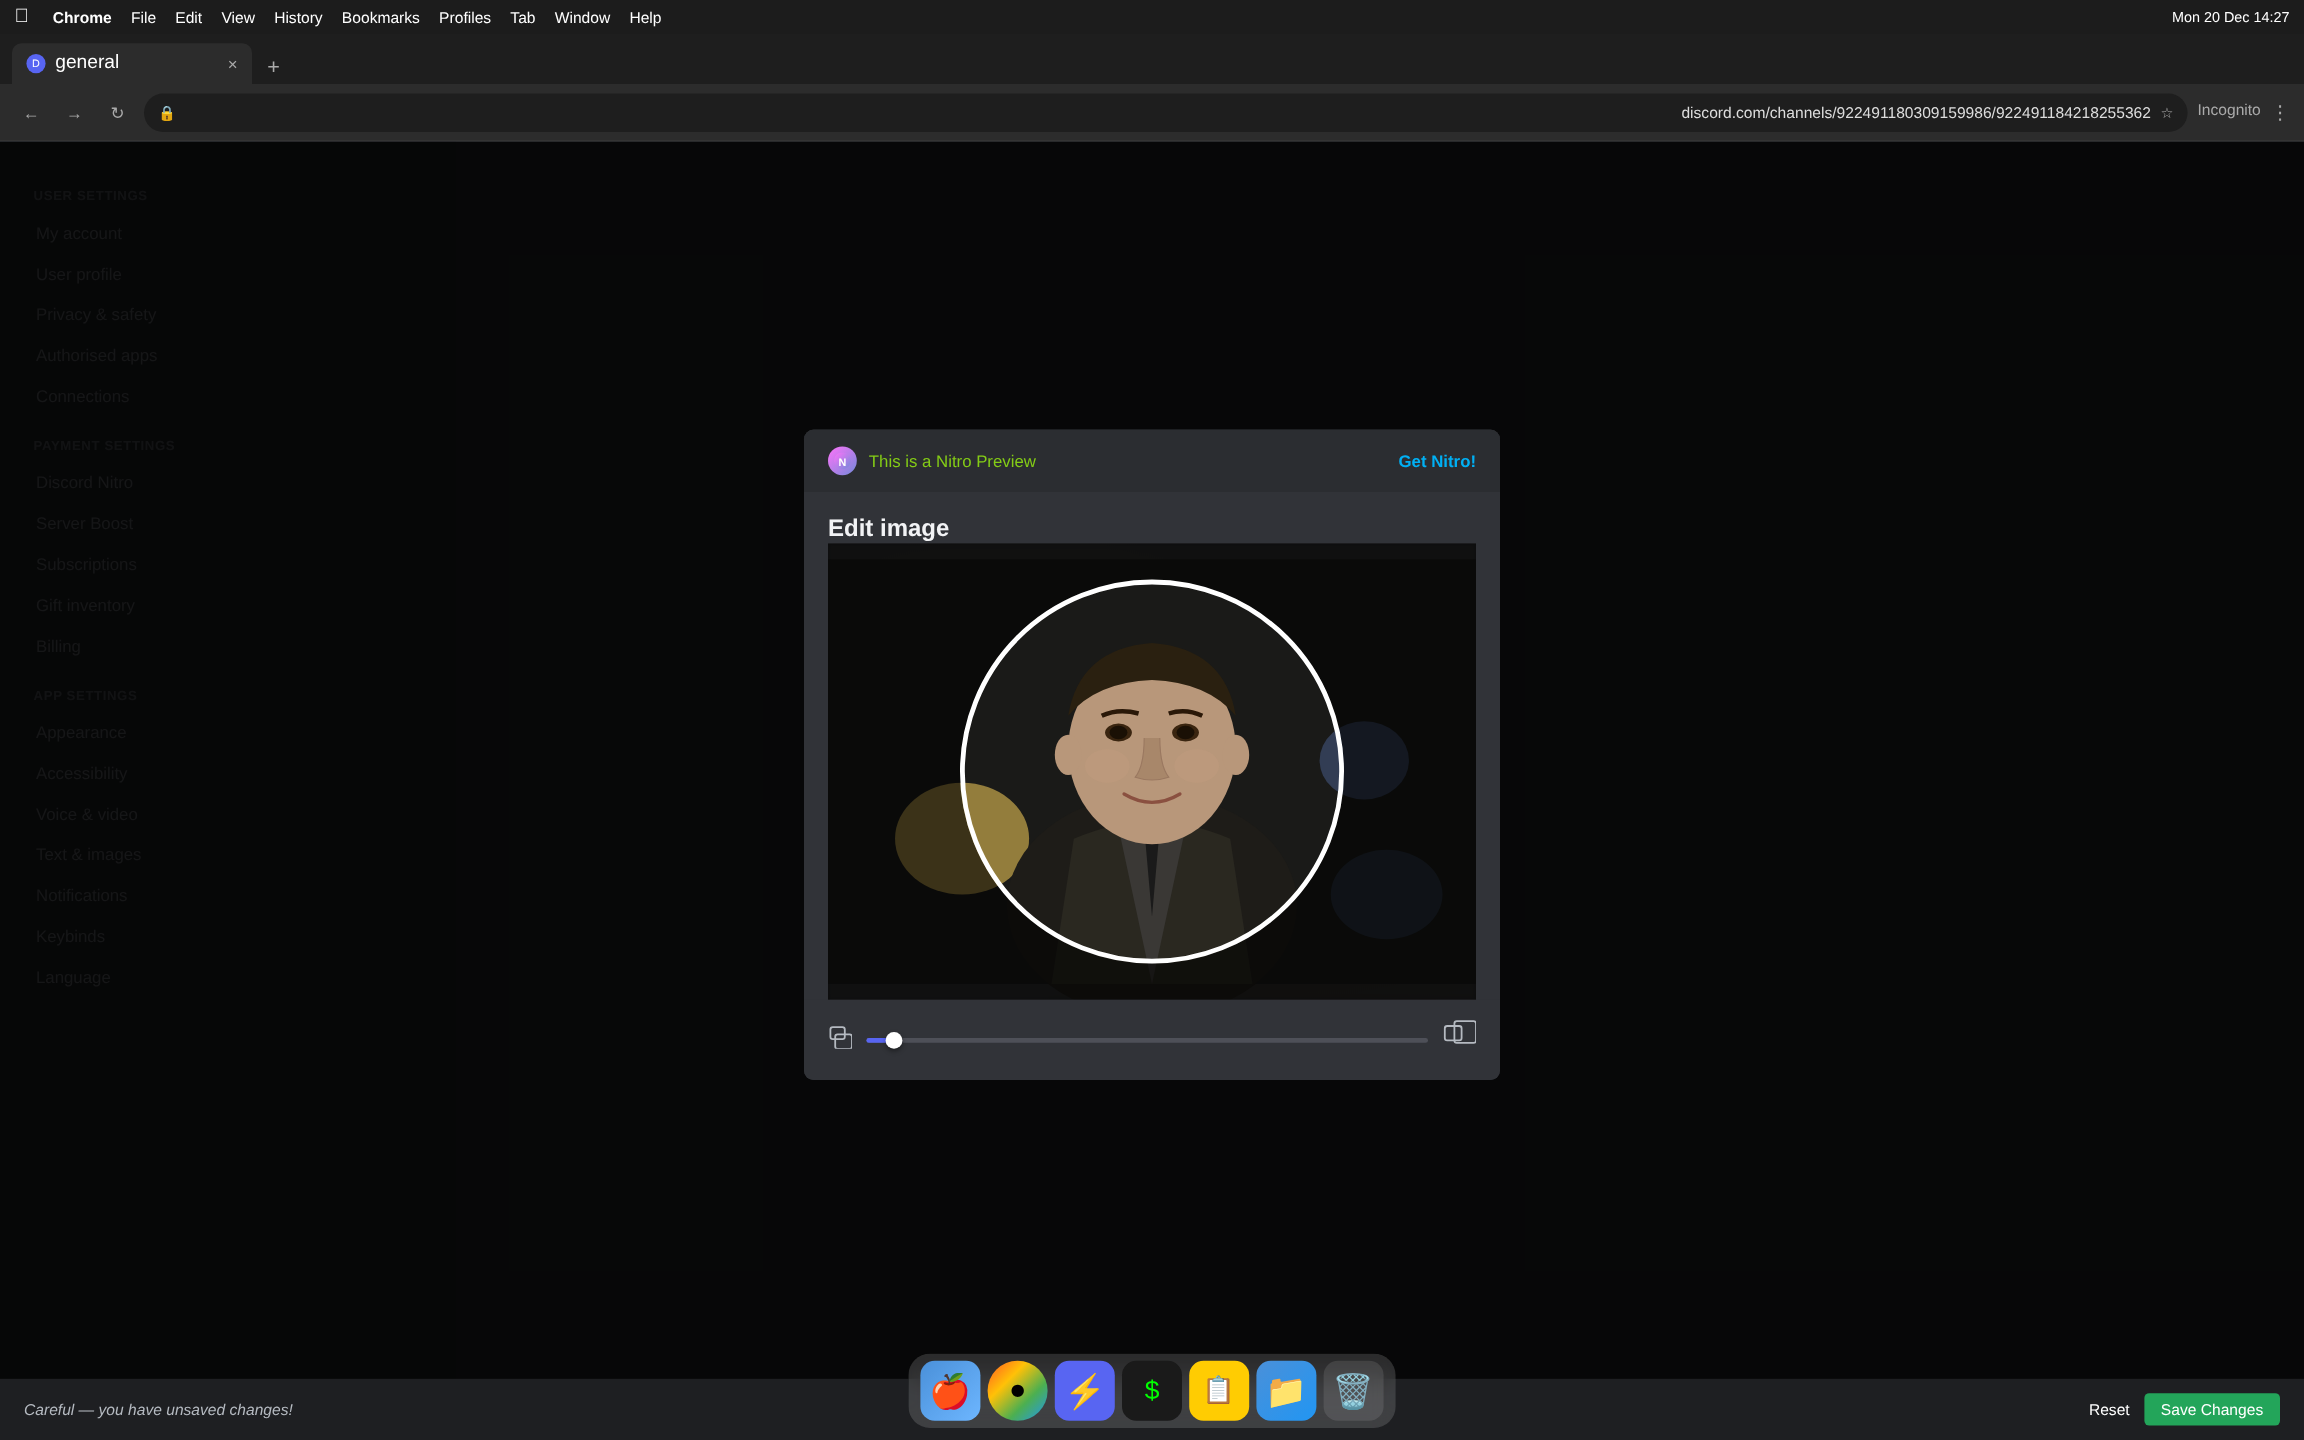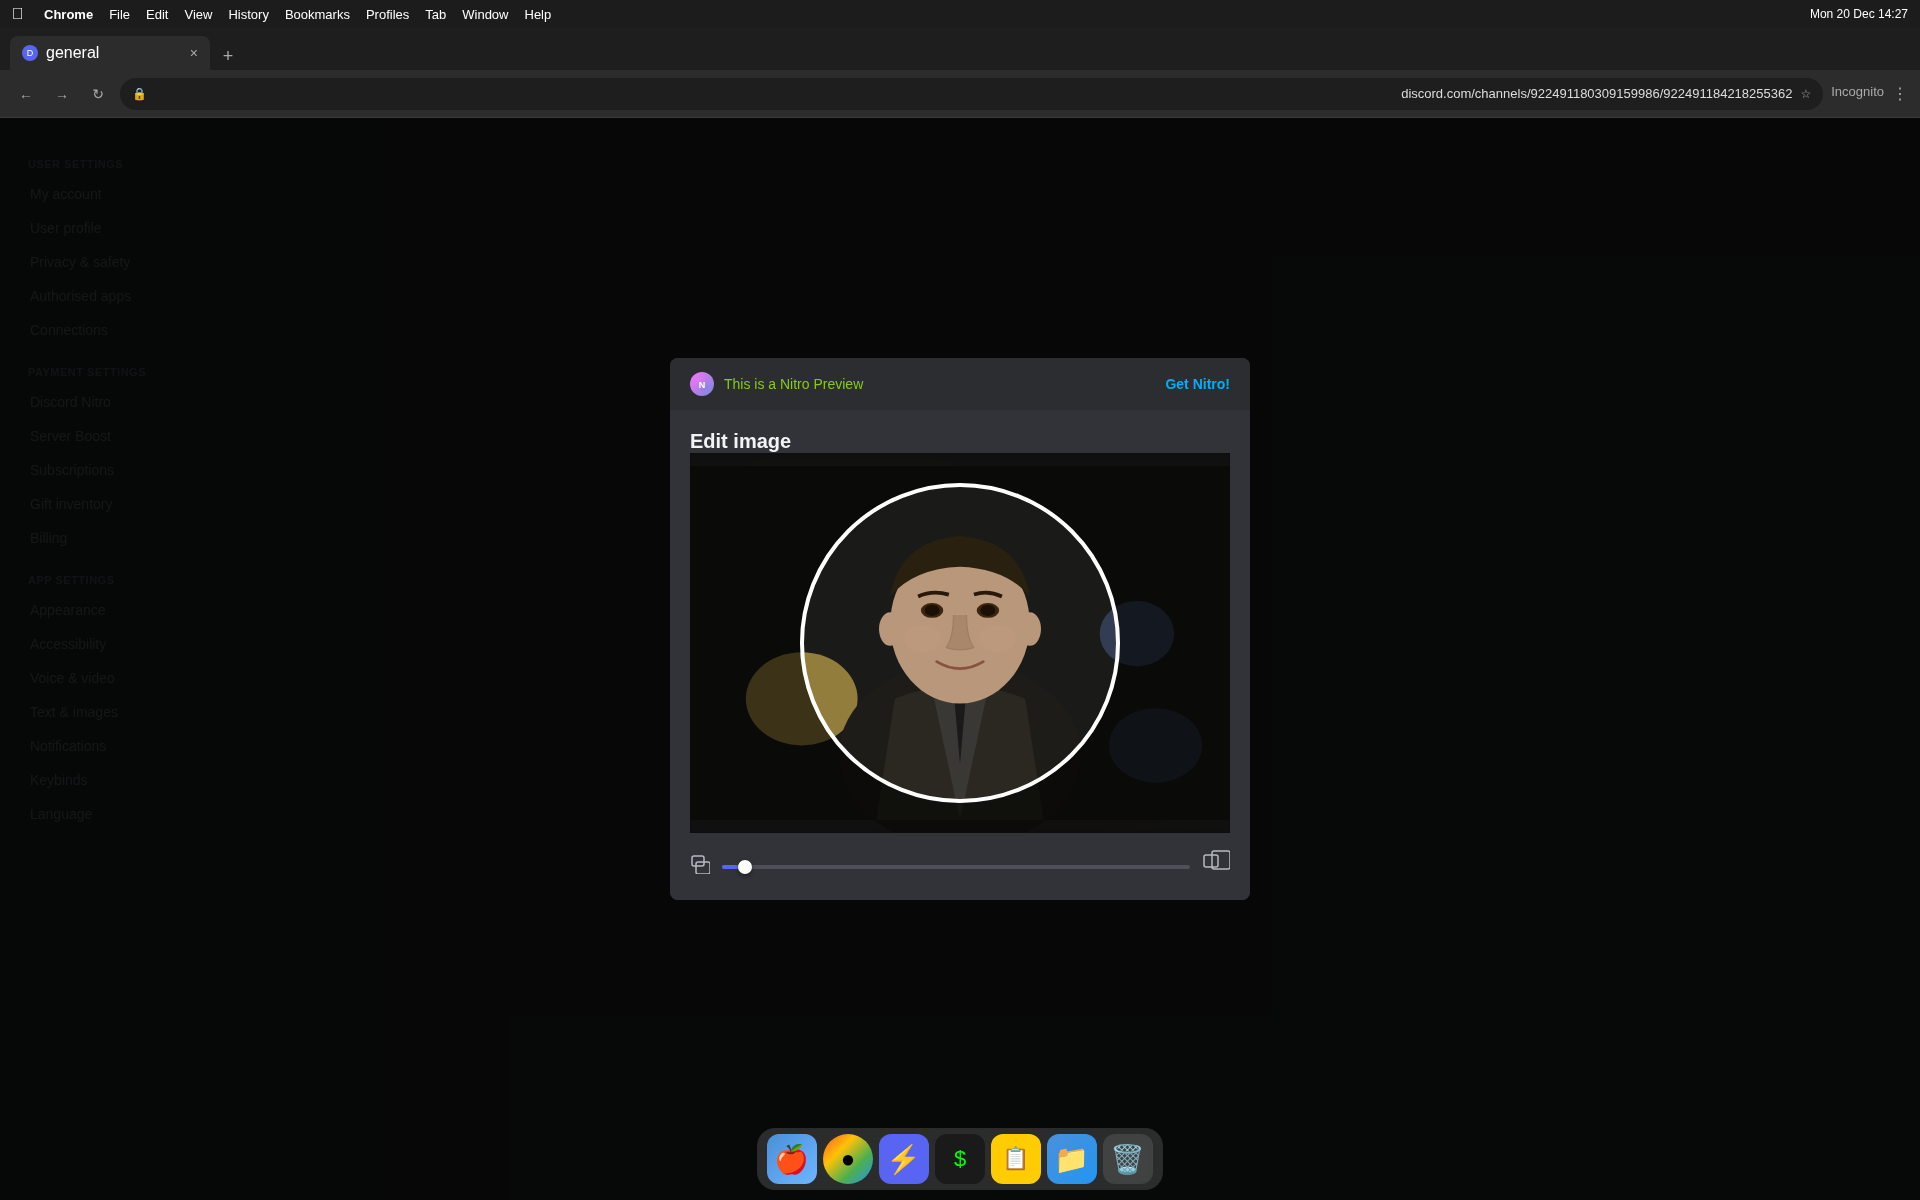--- a/index.html
+++ b/index.html
@@ -661,20 +661,27 @@
               <rect x="2" y="6" width="14" height="12" rx="2" stroke="#b5bac1" stroke-width="1.5" fill="none"></rect>
               <rect x="10" y="2" width="18" height="18" rx="2" stroke="#b5bac1" stroke-width="1.5" fill="none"></rect>
             </svg>
           </span>
         </div>
 
 
       </div>
     </div>
 
+    <div class="warning-bar">
+      <span class="warning-text">Careful — you have unsaved changes!</span>
+      <div class="warning-actions">
+        <button class="warning-reset">Reset</button>
+        <button class="warning-save">Save Changes</button>
+      </div>
+    </div>
 
   </div>
 
 </div>
 
 <div class="mac-dock">
   <div class="dock-icon" style="background:linear-gradient(135deg,#4a90d9,#6db6ff);">
     <span>🍎</span>
   </div>
   <div class="dock-icon" style="background:linear-gradient(135deg,#ff5722,#ffc107,#4caf50,#2196F3);border-radius:50%;">

